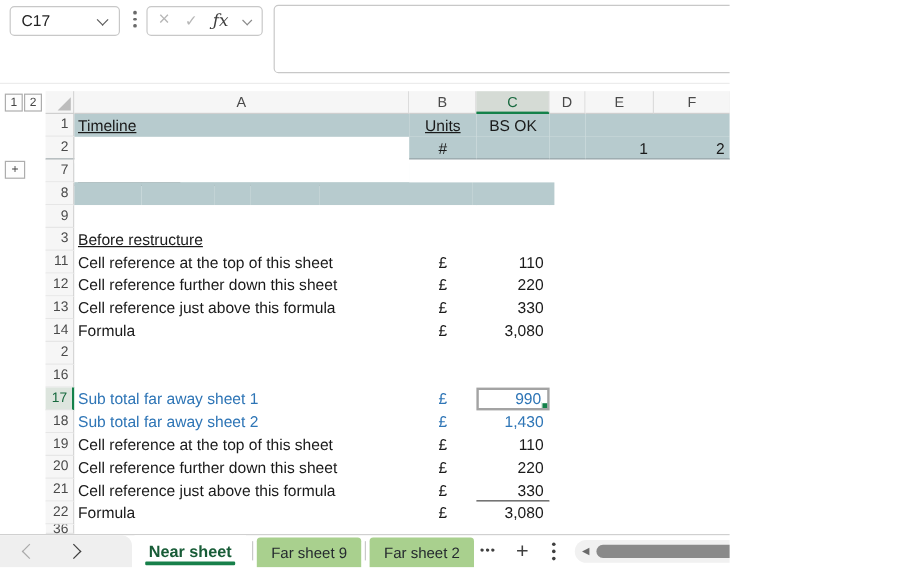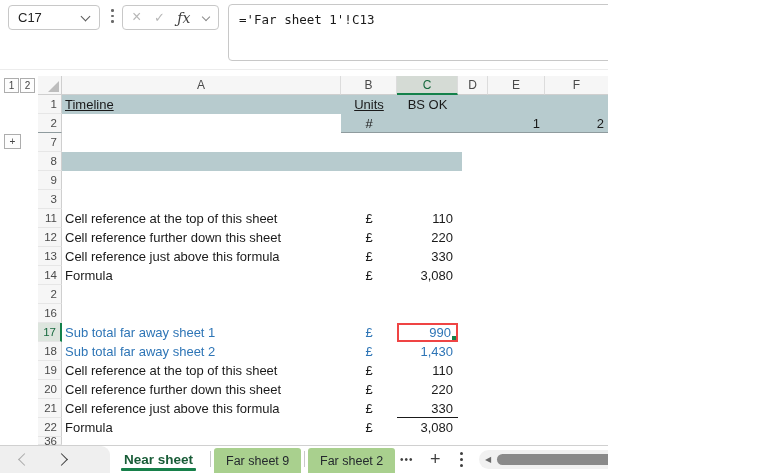--- a/index.html
+++ b/index.html
@@ -63,21 +63,21 @@
   .rh.sel{background:#dde5de;border-right:2px solid #13814a;color:#17693e;}
   .cell{box-sizing:border-box;height:100%;font-size:13px;color:#1a1a1a;display:flex;
         align-items:center;padding:0 3px;white-space:nowrap;overflow:hidden;background:#fff;}
   .num{justify-content:flex-end;padding-right:5px;}
   .ctr{justify-content:center;}
   .u{text-decoration:underline;}
   .blue{color:#2E75B6;}
   .total{border-bottom:1px solid #1a1a1a;}
   .band .cell{background:#b7cbce;}
   .hbreak .cell,.hbreak .rh{border-bottom:1px solid #8f9b9e;}
-  .selcell{position:relative;border:2px solid #ef4444;background:#fff;}
+  .selcell{position:relative;border:2px solid #a3a3a3;background:#fff;}
   .selcell .handle{position:absolute;right:-2px;bottom:-2px;width:5px;height:5px;
                    background:#13814a;border:1px solid #fff;box-sizing:content-box;}
 
   
   .vscroll{position:absolute;left:746px;top:76px;width:18px;height:369px;background:#fcfcfc;
            border-left:1px solid #ececec;box-sizing:border-box;}
   .vs-arrow{position:absolute;left:0;width:18px;text-align:center;color:#8a8a8a;font-size:8px;}
   .vs-up{top:4px;}
   .vs-down{bottom:4px;}
   .vs-thumb{position:absolute;left:3.5px;top:19px;width:10px;height:242px;background:#8f8f8f;
@@ -130,21 +130,20 @@
         <i></i>
         <i></i>
     </div>
     <div class="fxgroup">
       <span class="icon-x">×</span>
       <span class="icon-check">✓</span>
       <span class="icon-fx">ƒx</span>
       <span class="chv down"></span>
     </div>
     <div class="formulabox">
-      <span class="formulatext">='Far sheet 1'!C13</span>
       <span class="collapse">
         <span class="chv up"></span>
       </span>
     </div>
   </div>
 
   <div class="obtn l1">1</div>
   <div class="obtn l2">2</div>
   <div class="obtn expand">+</div>
 
@@ -212,20 +211,21 @@
         <div class="cell B" style="width: 56px;"></div>
         <div class="cell C" style="width: 61px;"></div>
         <div class="cell D" style="width: 30px;"></div>
         <div class="cell E" style="width: 57px;"></div>
         <div class="cell F" style="width: 64px;"></div>
         <div class="cell G" style="width: 64px;"></div>
         <div class="cell H" style="width: 68px;"></div>
       </div>
       <div class="g-row">
         <div class="rh">3</div>
+        <div class="cell A u" style="width: 279px;">Before restructure</div>
         <div class="cell B" style="width: 56px;"></div>
         <div class="cell C" style="width: 61px;"></div>
         <div class="cell D" style="width: 30px;"></div>
         <div class="cell E" style="width: 57px;"></div>
         <div class="cell F" style="width: 64px;"></div>
         <div class="cell G" style="width: 64px;"></div>
         <div class="cell H" style="width: 68px;"></div>
       </div>
       <div class="g-row">
         <div class="rh">11</div>

